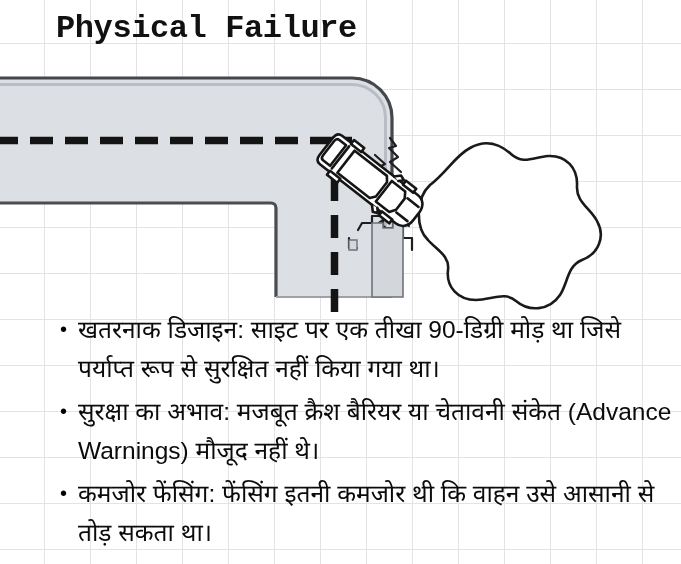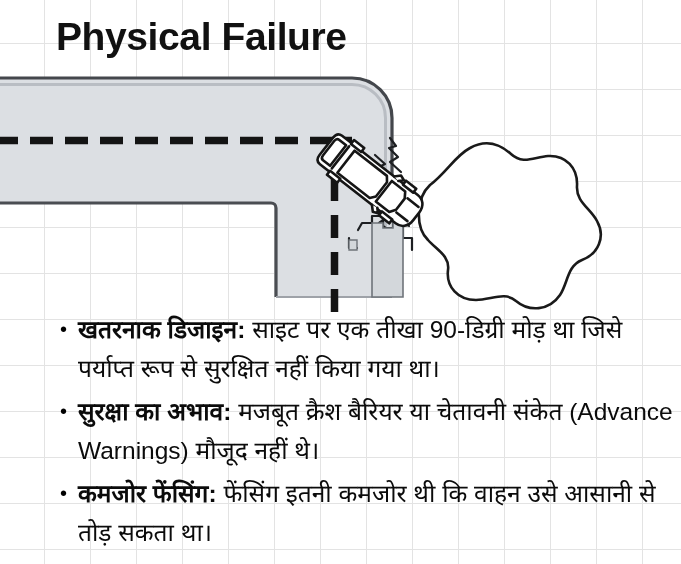--- a/index.html
+++ b/index.html
@@ -24,27 +24,28 @@
       linear-gradient(to bottom, #e3e3e3 1px, transparent 1px);
     background-size: 46px 46px;
     background-position: -2px -3px;
     overflow: hidden;
   }
 
   
   #slide-title {
     position: absolute;
     left: 56px;
-    top: 16px;
-    font-size: 39px;
+    top: 8px;
+    font-size: 32px;
     font-weight: bold;
     letter-spacing: -0.4px;
     color: #111111;
     line-height: 42px;
     white-space: nowrap;
+    font-family: Liberation Mono, monospace;
   }
 
   
   #illustration {
     position: absolute;
     left: 0px;
     top: 60px;
     width: 681px;
     height: 255px;
   }
@@ -72,21 +73,21 @@
     padding-left: 2px;
   }
   .bullet-text {
     flex: 1 1 auto;
     font-size: 24.5px;
     line-height: 39px;
     color: #0b0b0b;
     font-family: "Liberation Sans", "DejaVu Sans", sans-serif;
   }
   .bullet-text .lead {
-    font-weight: bold;
+    font-weight: normal;
   }
 </style>
 </head>
 <body>
 
 <div id="page">
 
   <div id="slide-title">Physical Failure</div>
 
   <div id="illustration">

